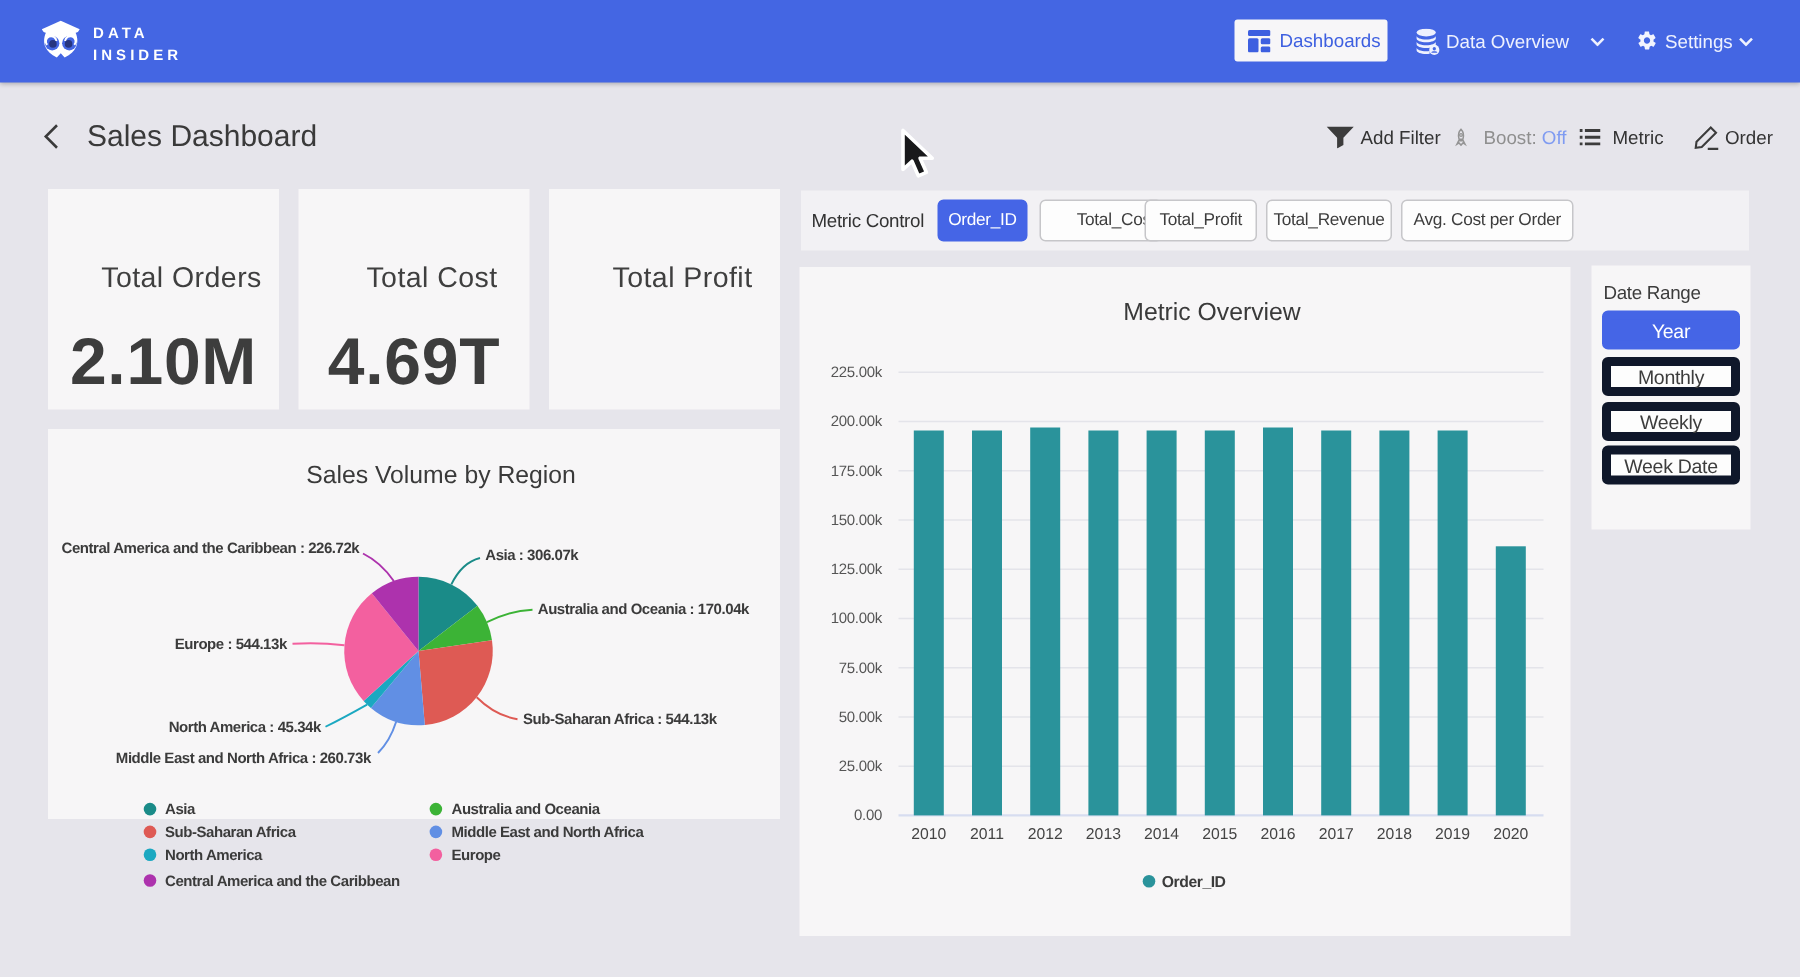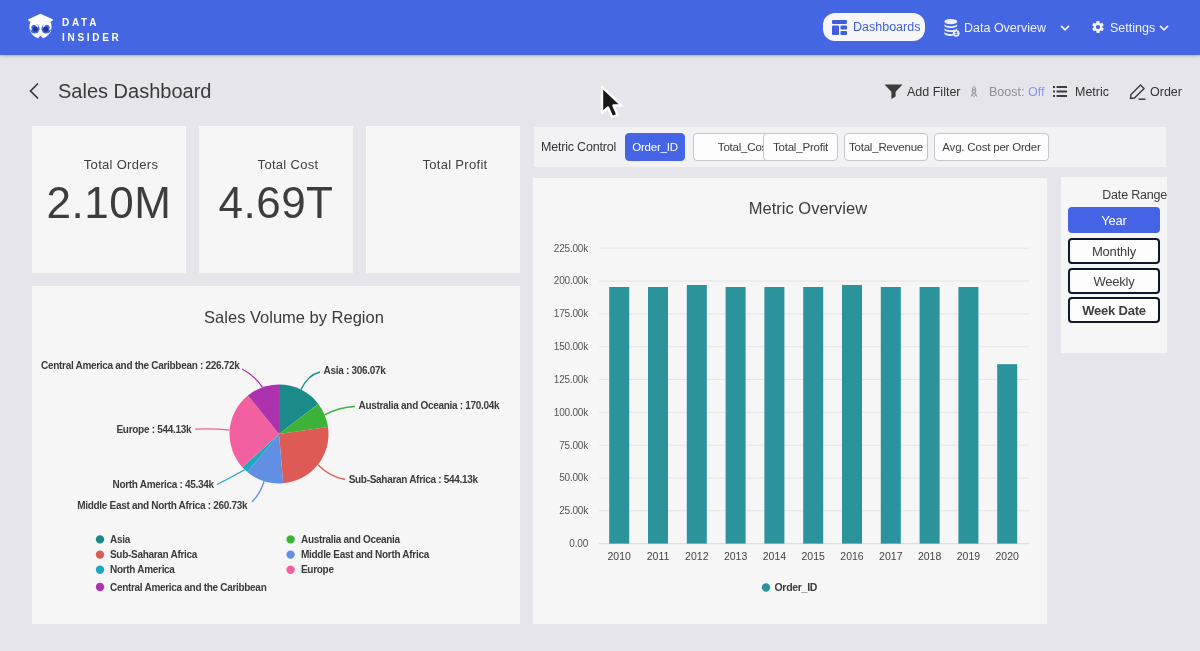--- a/index.html
+++ b/index.html
@@ -1,36 +1,36 @@
 <!DOCTYPE html>
 <html><head>
 <meta charset="utf-8">
 <style>
 * { margin:0; padding:0; box-sizing:border-box; }
 html,body { width:1200px; height:651px; overflow:hidden; }
 body { font-family:"Liberation Sans", sans-serif; background:#e6e5eb; position:relative; }
 .nav { position:absolute; left:0; top:0; width:1200px; height:55px; background:#4466e3; box-shadow:0 1px 3px rgba(0,0,0,.25); }
 .logo { position:absolute; left:25px; top:11px; }
 .logotxt { position:absolute; left:62px; top:15px; color:#fff; font-size:10px; font-weight:bold; letter-spacing:2.7px; line-height:15px; }
-.navbtn { position:absolute; left:823px; top:13px; width:102px; height:28px; background:#f7f6f8; border-radius:12px; color:#3d5fe0; font-size:12.5px; font-weight:500; display:flex; align-items:center; }
+.navbtn { position:absolute; left:823px; top:13px; width:102px; height:28px; background:#f7f6f8; border-radius:2px; color:#3d5fe0; font-size:12.5px; font-weight:500; display:flex; align-items:center; }
 .navitem { position:absolute; top:0; height:55px; display:flex; align-items:center; color:#eef1fe; font-size:13.5px; }
 .back { position:absolute; left:28px; top:82px; }
 .hdrtitle { position:absolute; left:58px; top:80px; font-size:20px; color:#3a3a3a; }
 .hdritem { position:absolute; top:84px; height:16px; display:flex; align-items:center; font-size:12.5px; font-weight:500; color:#333; }
 .panel { position:absolute; background:#f7f6f7; }
 .kpi { width:154px; height:147px; top:126px; text-align:center; }
-.kpi .t { margin-top:31px; font-size:13px; letter-spacing:0.3px; color:#3f3f3f;padding-left:24px; }
-.kpi .v { margin-top:6px; font-size:44px; font-weight:normal; color:#3d3d3d; letter-spacing:0.5px; }
+.kpi .t { margin-top:49px; font-size:19px; letter-spacing:0.3px; color:#3f3f3f;padding-left:24px; }
+.kpi .v { margin-top:20px; font-size:44px; font-weight:bold; color:#3d3d3d; letter-spacing:0.5px; }
 .mc { left:534px; top:127px; width:632px; height:40px; background:#f2f1f4; }
 .mc .lbl { position:absolute; left:7px; top:13px; font-size:12.5px; letter-spacing:-0.2px; color:#333; }
 .chip { position:absolute; top:6px; height:28px; border-radius:4px; background:#fdfdfd; border:1px solid #c6c6c9; color:#3d3d3d; font-size:11.5px; letter-spacing:-0.2px; display:flex; align-items:center; justify-content:center; }
 .chip.sel { background:#4565e6; border-color:#4565e6; color:#fff; }
-.dr { left:1061px; top:177px; width:106px; height:176px;text-align:right; }
+.dr { left:1061px; top:177px; width:106px; height:176px; }
 .dr .lbl { margin:11px 0 0 8px; font-size:12.5px; color:#3b3b3b; font-weight:500; letter-spacing:-0.2px; }
-.drbtn { position:absolute; left:7px; width:92px; height:26px; border-radius:4px; background:#fdfdfd; border:2px solid #0f172a; color:#3d3d3d; font-size:13px; letter-spacing:-0.2px; display:flex; align-items:center; justify-content:center; }
+.drbtn { position:absolute; left:7px; width:92px; height:26px; border-radius:4px; background:#fdfdfd; border:6px solid #0f172a; color:#3d3d3d; font-size:13px; letter-spacing:-0.2px; display:flex; align-items:center; justify-content:center; }
 .drbtn.sel { background:#4565e6; border-color:#4565e6; color:#fff; }
 .ct { position:absolute; width:100%; text-align:center; font-size:16.5px; color:#3a3a3a;padding-left:36px; }
 </style>
 </head>
 <body>
 
 <div class="nav">
   <svg class="logo" width="31" height="31" viewBox="0 0 38 38">
     <path d="M7 13 C5 17 5 21.5 6.5 25 C8 28.5 11 31.2 15.8 33.5 L19 30 L22.2 33.5 C27 31.2 30 28.5 31.5 25 C33 21.5 33 17 31 13 Z" fill="#fff"></path>
     <path d="M3.5 10.5 L19 3.5 L34.5 10.5 L33 12.6 L19 18 L5 12.6 Z" fill="#fff"></path>
@@ -121,21 +121,21 @@
   <div class="chip" style="left:229px; width:75px;">Total_Profit</div>
   <div class="chip" style="left:310px; width:84px;">Total_Revenue</div>
   <div class="chip" style="left:400px; width:115px;">Avg. Cost per Order</div>
 </div>
 
 <div class="panel dr">
   <div class="lbl">Date Range</div>
   <div class="drbtn sel" style="top:30px;">Year</div>
   <div class="drbtn" style="top:61px;">Monthly</div>
   <div class="drbtn" style="top:91px;">Weekly</div>
-  <div class="drbtn" style="top:120px;font-weight:bold;">Week Date</div>
+  <div class="drbtn" style="top:120px;">Week Date</div>
 </div>
 
 <div class="panel" style="left:533px; top:178px; width:514px; height:446px;">
   <div class="ct" style="top:21px;">Metric Overview</div>
   <svg width="514" height="446" viewBox="0 0 514 446" style="position:absolute;left:0;top:0;">
 
     <g stroke="#e4e4ea" stroke-width="1">
       <line x1="66" y1="70.2" x2="496" y2="70.2"></line>
       <line x1="66" y1="103" x2="496" y2="103"></line>
       <line x1="66" y1="135.9" x2="496" y2="135.9"></line>
@@ -187,21 +187,21 @@
       <text x="396.6" y="381.5">2018</text>
       <text x="435.4" y="381.5">2019</text>
       <text x="474.2" y="381.5">2020</text>
     </g>
 
     <circle cx="233" cy="409.5" r="4.2" fill="#2a939b"></circle>
     <text x="241.5" y="413" font-size="10.5" font-weight="bold" fill="#3b3b3b" letter-spacing="-0.3">Order_ID</text>
   </svg>
 </div>
 
-<div class="panel" style="left:32px; top:286px; width:488px; height:338px;">
+<div class="panel" style="left:32px; top:286px; width:488px; height:260px;">
   <div class="ct" style="top:22px;">Sales Volume by Region</div>
   <svg width="488" height="338" viewBox="0 0 488 338" style="position:absolute;left:0;top:0;">
     <path d="M247,148 L247.00,98.50 A49.5,49.5 0 0 1 286.29,117.89 Z" fill="#1a8b88"></path>
     <path d="M247,148 L286.29,117.89 A49.5,49.5 0 0 1 295.99,140.88 Z" fill="#3cb336"></path>
     <path d="M247,148 L295.99,140.88 A49.5,49.5 0 0 1 251.20,197.32 Z" fill="#de5a54"></path>
     <path d="M247,148 L251.20,197.32 A49.5,49.5 0 0 1 215.25,185.98 Z" fill="#618fe4"></path>
     <path d="M247,148 L215.25,185.98 A49.5,49.5 0 0 1 210.40,181.33 Z" fill="#1ba8c1"></path>
     <path d="M247,148 L210.40,181.33 A49.5,49.5 0 0 1 215.90,109.49 Z" fill="#f3609f"></path>
     <path d="M247,148 L215.90,109.49 A49.5,49.5 0 0 1 247.00,98.50 Z" fill="#ad32ad"></path>
 

